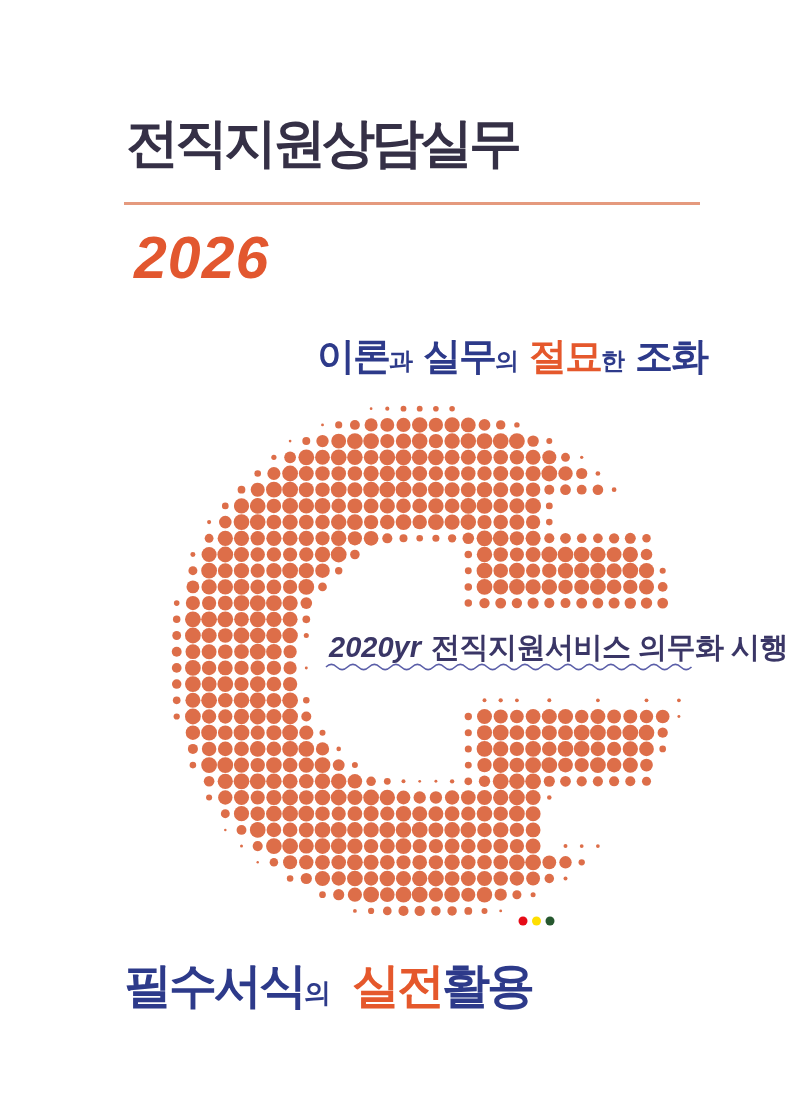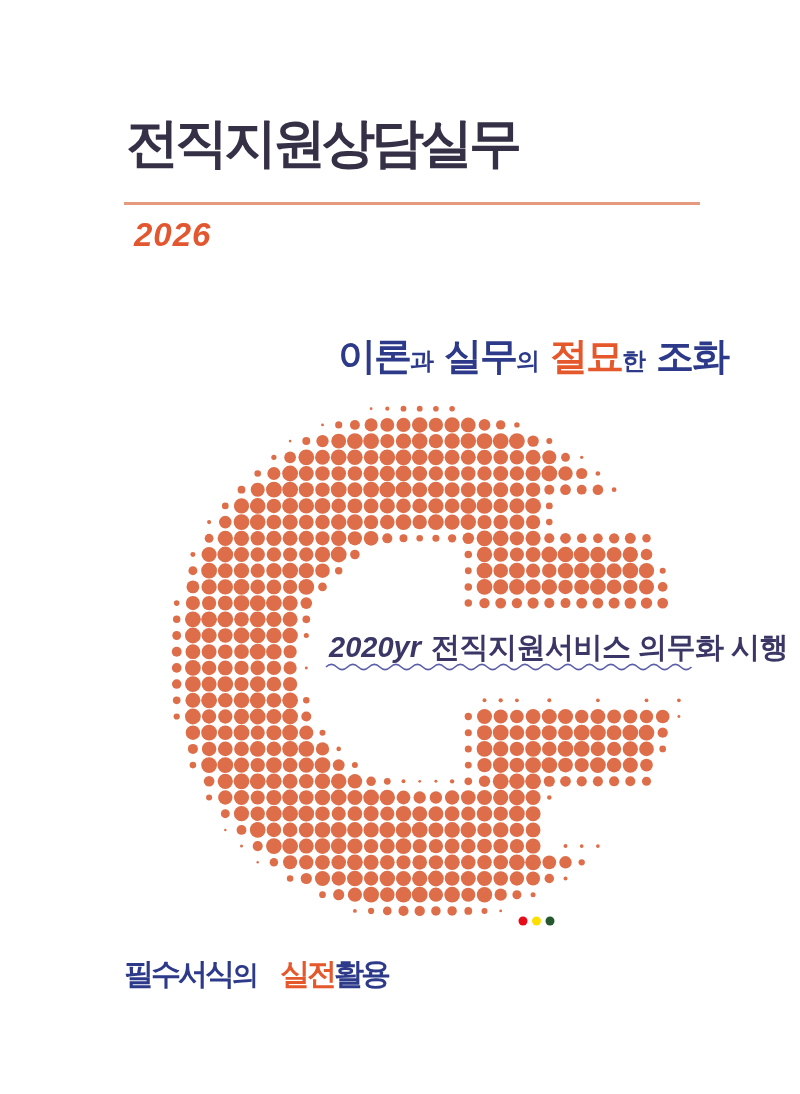--- a/index.html
+++ b/index.html
@@ -15,49 +15,49 @@
     left:126px;top:116px;
     font-size:53px;font-weight:bold;line-height:1.0;
     letter-spacing:-4px;white-space:nowrap;
   }
   
   #title-rule{
     left:124px;top:202px;width:576px;height:3px;
   }
   
   #year{
-    left:134px;top:216px;
-    font-size:33px;font-weight:bold;font-style:italic;
+    left:134px;top:224px;
+    font-size:59px;font-weight:bold;font-style:italic;
     letter-spacing:1px;
   }
 
   
   #tagline{
-    top:331px;right:72px;white-space:nowrap;
+    top:331px;right:93px;white-space:nowrap;
     letter-spacing:-2px;
   }
   #tagline .big{font-size:38px;font-weight:bold;}
   #tagline .small{font-size:24px;font-weight:bold;}
   #tagline .gap{margin-left:12px;}
 
   
   #c-svg{left:0;top:0;width:800px;height:1094px;z-index:1;}
 
   
   #banner{
     left:329px;top:628px;z-index:2;white-space:nowrap;
     font-weight:bold;font-size:29px;letter-spacing:-0.5px;
   }
   #banner .yr{font-style:italic;letter-spacing:0;margin-right:10px;}
 
   
   #footer{
     left:124px;top:954px;white-space:nowrap;letter-spacing:-3px;
   }
-  #footer .big{font-size:30px;font-weight:bold;}
+  #footer .big{font-size:48px;font-weight:bold;}
   #footer .small{font-size:27px;font-weight:bold;}
   #footer .gap{margin-left:24px;}
 </style>
 </head>
 <body>
 
 <div class="abs" id="title" style="color: rgb(53, 48, 70);">전직지원상담실무</div>
 
 <div class="abs" id="title-rule" style="background: rgb(229, 154, 126);"></div>
 

